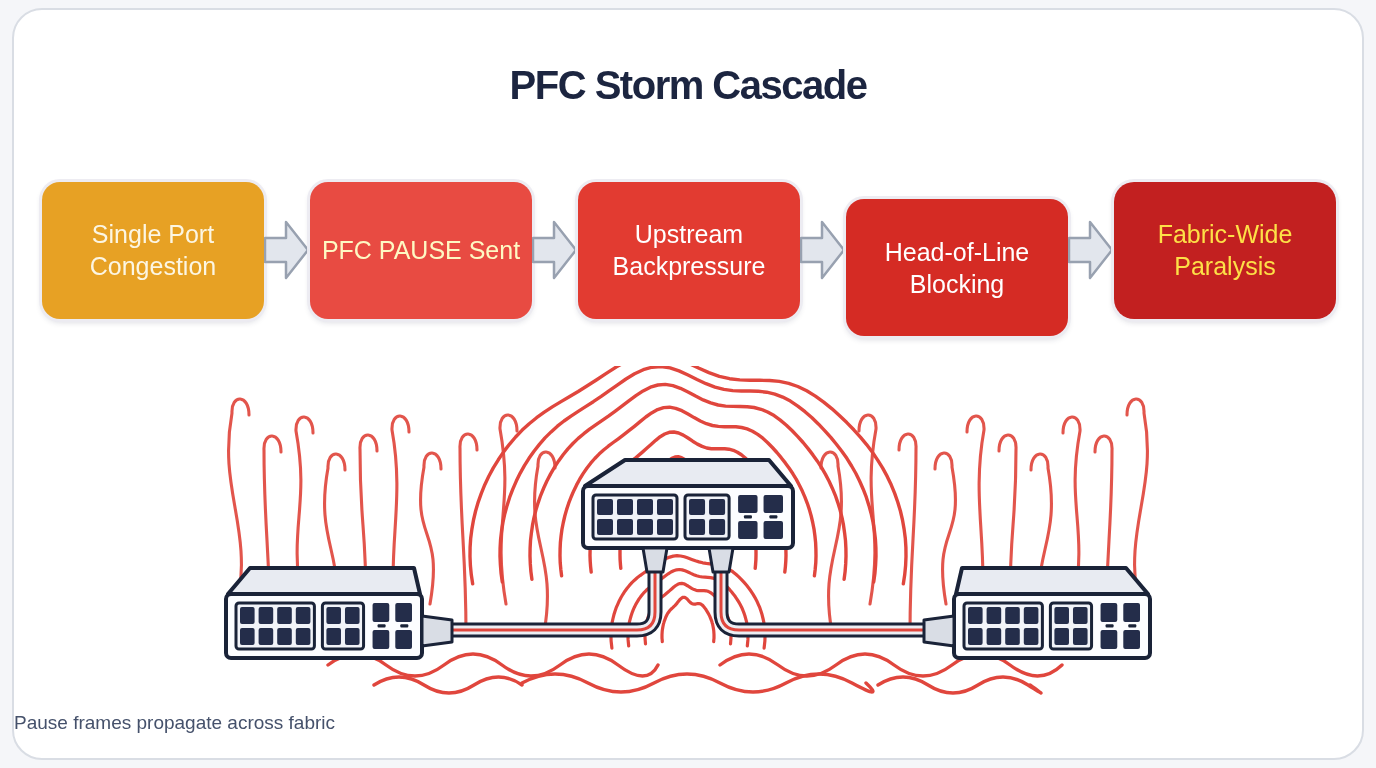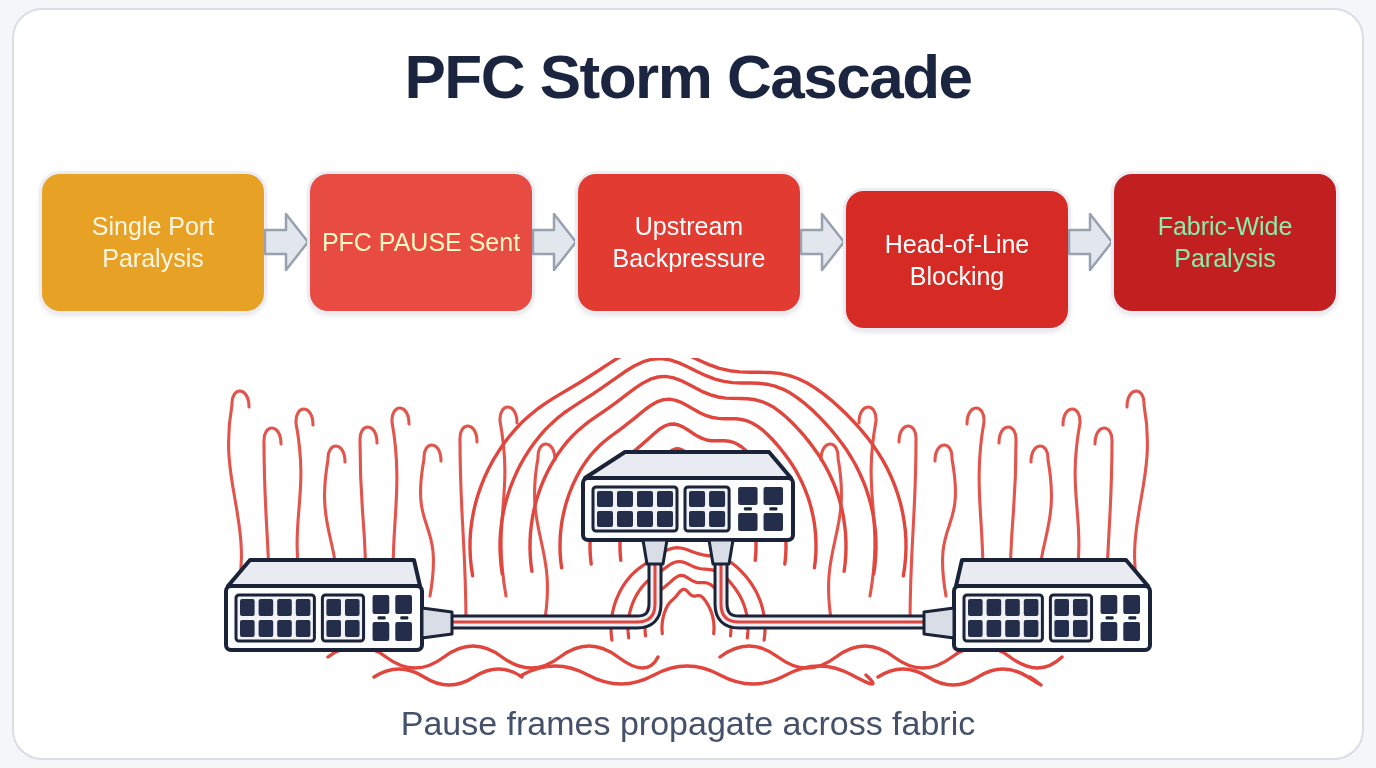--- a/index.html
+++ b/index.html
@@ -9,22 +9,22 @@
     font-family:"Liberation Sans",sans-serif;
     position:relative;
   }
   .card{
     position:absolute;left:12px;top:8px;right:12px;bottom:8px;
     background:var(--card-bg,#fff);
     border:2px solid var(--card-border,#D9DDE4);
     border-radius:30px;overflow:hidden;
   }
   .title{
-    margin:32px 0 0;text-align:center;
-    font-size:62px;line-height:70px;font-weight:700;
+    margin:40px 0 0;text-align:center;
+    font-size:40px;line-height:70px;font-weight:700;
     letter-spacing:-1.5px;color:var(--title-color,#1C2540);
   }
   .flow{
     display:flex;align-items:center;justify-content:space-between;
     margin:44px 28px 0;
   }
   .step{
     width:222px;height:137px;border-radius:18px;flex:none;
     display:flex;align-items:center;justify-content:center;text-align:center;
     font-size:25px;font-weight:500;line-height:1.28;
@@ -33,34 +33,34 @@
   .step-label{width:204px;display:block;}
   .arrow{width:46px;height:66px;flex:none;}
   .arrow polygon{
     fill:var(--arrow-fill,#E2E6ED);
     stroke:var(--arrow-stroke,#98A1B0);
     stroke-width:2.5;stroke-linejoin:round;
   }
   .scene{margin:30px auto 0;width:1020px;height:330px;}
   .scene svg{display:block;width:1020px;height:330px;}
   .caption{
-    margin-top:16px;text-align:center;
-    font-size:34px;color:var(--caption-color,#45516B);
+    margin-top:16px;
+    font-size:19px;color:var(--caption-color,#45516B);
   }
 </style>
 </head>
 <body>
 
 <div class="card">
 
   <h1 class="title">PFC Storm Cascade</h1>
 
   <div class="flow">
     <div class="step" style="background: rgb(231, 161, 36); color: rgb(252, 246, 227);">
-      <span class="step-label">Single Port Paralysis</span>
+      <span class="step-label">Single Port Congestion</span>
     </div>
     <svg class="arrow" viewBox="0 0 46 66">
         <polygon points="1,21 22,21 22,5 44,33 22,61 22,45 1,45"></polygon>
       </svg>
     <div class="step" style="background: rgb(232, 75, 66); color: #fef9c3;">
       <span class="step-label">PFC PAUSE Sent</span>
     </div>
     <svg class="arrow" viewBox="0 0 46 66">
         <polygon points="1,21 22,21 22,5 44,33 22,61 22,45 1,45"></polygon>
       </svg>
@@ -69,21 +69,21 @@
     </div>
     <svg class="arrow" viewBox="0 0 46 66">
         <polygon points="1,21 22,21 22,5 44,33 22,61 22,45 1,45"></polygon>
       </svg>
     <div class="step" style="background: rgb(213, 43, 36); color: rgb(255, 255, 255); margin-top: 35px;">
       <span class="step-label">Head-of-Line Blocking</span>
     </div>
     <svg class="arrow" viewBox="0 0 46 66">
         <polygon points="1,21 22,21 22,5 44,33 22,61 22,45 1,45"></polygon>
       </svg>
-    <div class="step" style="background: rgb(194, 32, 32); color: #86efac;">
+    <div class="step" style="background: rgb(194, 32, 32); color: #fde047; border-radius: 20px;">
       <span class="step-label">Fabric-Wide Paralysis</span>
     </div>
   </div>
 
   <div class="scene">
     <svg id="scene-svg" viewBox="0 0 1020 330">
         <path d="M442.8 202.4 L442.4 198.0 L442.1 193.6 L442.0 189.2 L442.0 184.8 L442.2 180.4 L442.6 176.0 L443.1 171.6 L443.7 167.3 L444.6 163.0 L445.5 158.8 L446.6 154.6 L447.9 150.5 L449.3 146.5 L450.8 142.6 L452.5 138.8 L454.3 135.1 L456.2 131.6 L458.3 128.3 L460.5 125.3 L462.8 122.4 L465.2 119.8 L467.7 117.3 L470.3 114.9 L473.0 112.5 L475.7 109.9 L478.6 107.1 L481.5 104.0 L484.5 100.7 L487.6 97.5 L490.7 94.6 L493.8 92.3 L497.0 91.0 L500.2 90.7 L503.5 91.6 L506.7 93.5 L510.0 96.0 L513.3 98.7 L516.5 101.2 L519.8 103.2 L523.0 104.4 L526.2 105.0 L529.3 105.0 L532.4 104.8 L535.5 104.7 L538.5 104.9 L541.4 105.7 L544.3 107.1 L547.0 109.2 L549.7 111.7 L552.3 114.7 L554.8 117.9 L557.2 121.2 L559.5 124.7 L561.7 128.2 L563.8 131.7 L565.7 135.3 L567.5 139.0 L569.2 142.8 L570.7 146.7 L572.1 150.6 L573.4 154.7 L574.5 158.8 L575.4 163.0 L576.3 167.3 L576.9 171.6 L577.4 176.0 L577.8 180.4 L578.0 184.8 L578.0 189.2 L577.9 193.6 L577.6 198.0 L577.2 202.4 " stroke="#E0463D" stroke-width="3.4" fill="none" stroke-linecap="round" stroke-linejoin="round" stroke-opacity="1"></path>
         <path d="M413.2 206.1 L412.6 200.6 L412.2 195.1 L412.0 189.5 L412.1 184.0 L412.3 178.4 L412.8 172.9 L413.6 167.4 L414.5 161.9 L415.7 156.5 L417.1 151.2 L418.7 145.9 L420.5 140.8 L422.5 135.7 L424.7 130.8 L427.1 126.0 L429.7 121.4 L432.5 116.9 L435.5 112.8 L438.6 108.9 L441.9 105.3 L445.4 101.9 L449.0 98.8 L452.7 95.7 L456.6 92.7 L460.6 89.4 L464.7 85.9 L469.0 82.1 L473.3 78.2 L477.7 74.3 L482.2 70.7 L486.7 68.0 L491.3 66.3 L495.9 66.0 L500.6 67.0 L505.3 69.1 L510.0 72.0 L514.7 75.2 L519.4 78.1 L524.1 80.4 L528.7 82.0 L533.3 82.7 L537.8 82.8 L542.3 82.7 L546.7 82.7 L551.0 83.2 L555.3 84.3 L559.4 86.2 L563.4 88.8 L567.3 92.0 L571.0 95.7 L574.6 99.7 L578.1 103.8 L581.4 108.2 L584.5 112.6 L587.5 117.0 L590.3 121.6 L592.9 126.2 L595.3 131.0 L597.5 135.9 L599.5 140.9 L601.3 146.0 L602.9 151.2 L604.3 156.5 L605.5 161.9 L606.4 167.4 L607.2 172.9 L607.7 178.4 L607.9 184.0 L608.0 189.5 L607.8 195.1 L607.4 200.6 L606.8 206.1 " stroke="#E0463D" stroke-width="3.4" fill="none" stroke-linecap="round" stroke-linejoin="round" stroke-opacity="1"></path>
         <path d="M383.6 209.9 L382.8 203.2 L382.2 196.5 L382.0 189.8 L382.1 183.1 L382.4 176.4 L383.1 169.7 L384.0 163.1 L385.3 156.5 L386.8 150.0 L388.6 143.6 L390.7 137.2 L393.1 131.0 L395.7 124.9 L398.6 118.9 L401.7 113.2 L405.1 107.6 L408.8 102.3 L412.7 97.2 L416.8 92.5 L421.1 88.1 L425.6 84.0 L430.3 80.2 L435.2 76.5 L440.3 72.8 L445.5 68.9 L450.9 64.7 L456.4 60.3 L462.1 55.6 L467.8 51.0 L473.6 46.9 L479.6 43.6 L485.6 41.6 L491.6 41.2 L497.7 42.3 L503.9 44.7 L510.0 48.0 L516.1 51.6 L522.3 55.0 L528.4 57.7 L534.4 59.5 L540.4 60.4 L546.4 60.7 L552.2 60.6 L557.9 60.8 L563.6 61.5 L569.1 62.9 L574.5 65.2 L579.7 68.4 L584.8 72.2 L589.7 76.7 L594.4 81.5 L598.9 86.5 L603.2 91.7 L607.3 96.9 L611.2 102.3 L614.9 107.8 L618.3 113.4 L621.4 119.2 L624.3 125.1 L626.9 131.1 L629.3 137.3 L631.4 143.6 L633.2 150.0 L634.7 156.5 L636.0 163.1 L636.9 169.7 L637.6 176.4 L637.9 183.1 L638.0 189.8 L637.8 196.5 L637.2 203.2 L636.4 209.9 " stroke="#E0463D" stroke-width="3.4" fill="none" stroke-linecap="round" stroke-linejoin="round" stroke-opacity="1"></path>
         <path d="M353.9 213.3 L352.9 205.6 L352.3 197.9 L352.0 190.1 L352.1 182.3 L352.5 174.6 L353.4 166.9 L354.5 159.2 L356.0 151.6 L357.9 144.0 L360.2 136.6 L362.7 129.3 L365.7 122.0 L368.9 115.0 L372.5 108.1 L376.4 101.4 L380.6 94.9 L385.1 88.8 L389.9 82.9 L394.9 77.5 L400.2 72.4 L405.8 67.7 L411.6 63.2 L417.7 58.9 L423.9 54.6 L430.4 50.1 L437.0 45.3 L443.9 40.2 L450.8 34.9 L457.9 29.7 L465.1 24.9 L472.4 21.2 L479.9 19.0 L487.3 18.4 L494.9 19.6 L502.4 22.3 L510.0 26.0 L517.6 30.1 L525.1 33.9 L532.7 36.9 L540.1 39.0 L547.6 40.1 L554.9 40.4 L562.1 40.5 L569.2 40.7 L576.1 41.5 L583.0 43.3 L589.6 46.0 L596.1 49.6 L602.3 54.1 L608.4 59.2 L614.2 64.8 L619.8 70.6 L625.1 76.5 L630.1 82.6 L634.9 88.9 L639.4 95.2 L643.6 101.7 L647.5 108.4 L651.1 115.2 L654.3 122.2 L657.3 129.3 L659.8 136.6 L662.1 144.0 L664.0 151.6 L665.5 159.2 L666.6 166.9 L667.5 174.6 L667.9 182.3 L668.0 190.1 L667.7 197.9 L667.1 205.6 L666.1 213.3 " stroke="#E0463D" stroke-width="3.4" fill="none" stroke-linecap="round" stroke-linejoin="round" stroke-opacity="1"></path>

